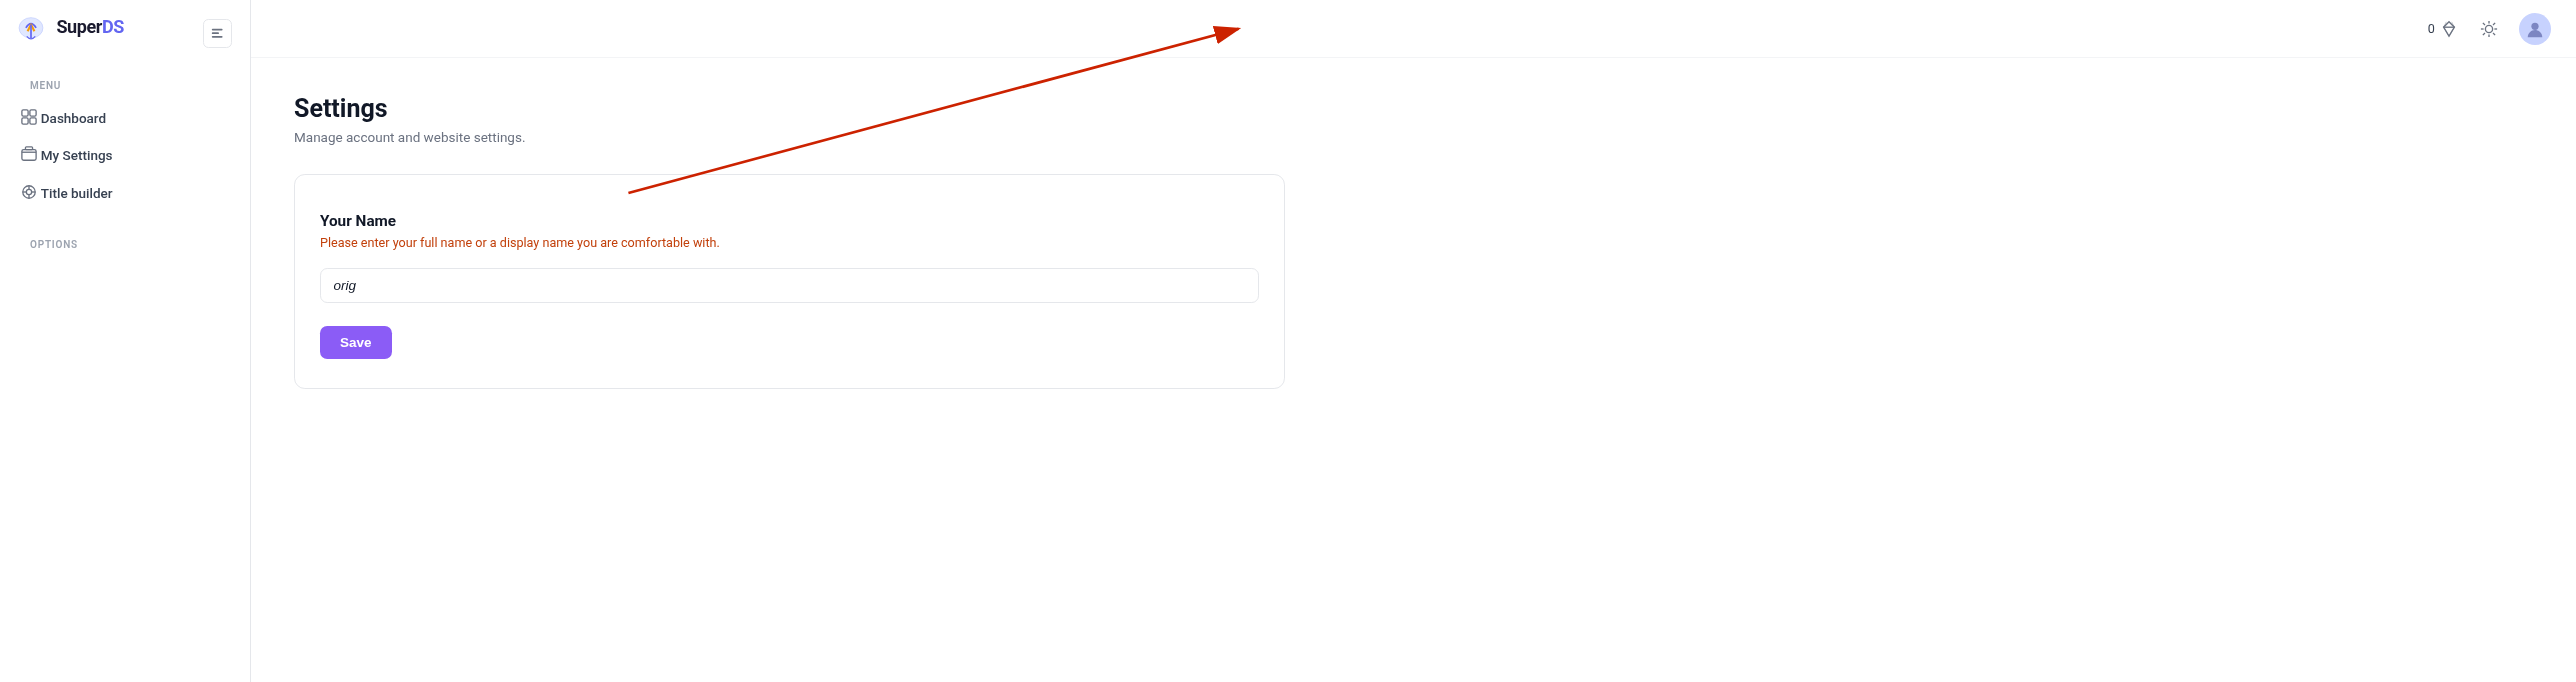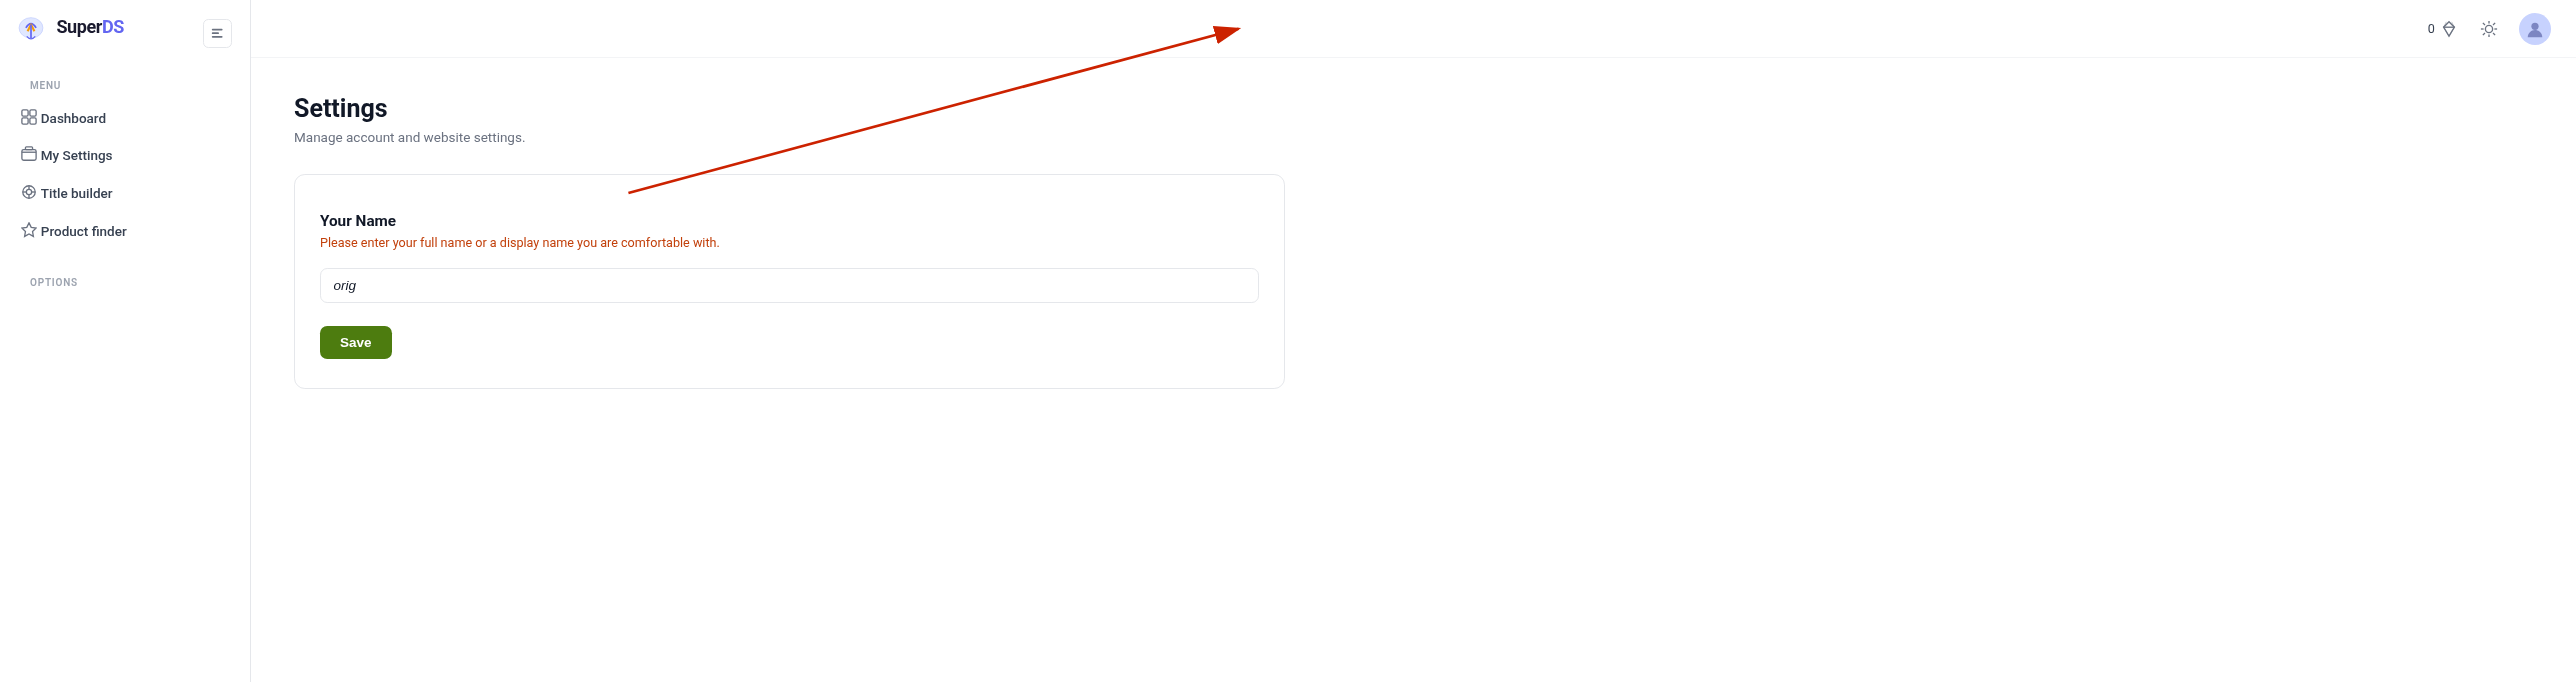--- a/index.html
+++ b/index.html
@@ -219,21 +219,21 @@
       border: 0.9px solid #e5e7eb;
       border-radius: 7.2px;
       font-size: 13.5px;
       color: #111827;
       outline: none;
       margin-bottom: 23px;
       font-style: italic;
     }
 
     .save-btn {
-      background: #4d7c0f;
+      background: #8b5cf6;
       color: #fff;
       border: none;
       border-radius: 7.2px;
       padding: 9px 20px;
       font-size: 13.5px;
       font-weight: 600;
       cursor: pointer;
     }
 
     
@@ -313,28 +313,20 @@
           <circle cx="9" cy="9" r="3" stroke="#6b7280" stroke-width="1.5"></circle>
           <line x1="9" y1="2" x2="9" y2="6" stroke="#6b7280" stroke-width="1.5"></line>
           <line x1="9" y1="12" x2="9" y2="16" stroke="#6b7280" stroke-width="1.5"></line>
           <line x1="2" y1="9" x2="6" y2="9" stroke="#6b7280" stroke-width="1.5"></line>
           <line x1="12" y1="9" x2="16" y2="9" stroke="#6b7280" stroke-width="1.5"></line>
         </svg>
       </span>
       <span>Title builder</span>
     </div>
 
-    <div class="nav-item">
-      <span class="nav-icon">
-        <svg width="16" height="16" viewBox="0 0 18 18" fill="none">
-          <path d="M9 1l2.5 5 5.5.8-4 3.9.94 5.5L9 13.5l-4.94 2.7.94-5.5L1 6.8l5.5-.8z" stroke="#6b7280" stroke-width="1.5" fill="none"></path>
-        </svg>
-      </span>
-      <span>Product finder</span>
-    </div>
 
   </nav>
 
   <div class="sidebar-bottom">
     <div class="sidebar-section-label">OPTIONS</div>
   </div>
 </div>
 
 <div id="main">
 

